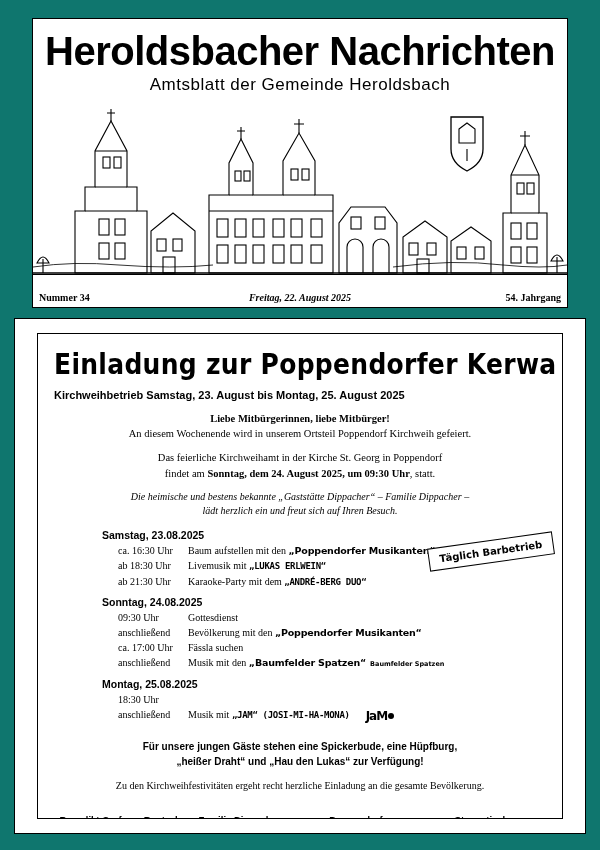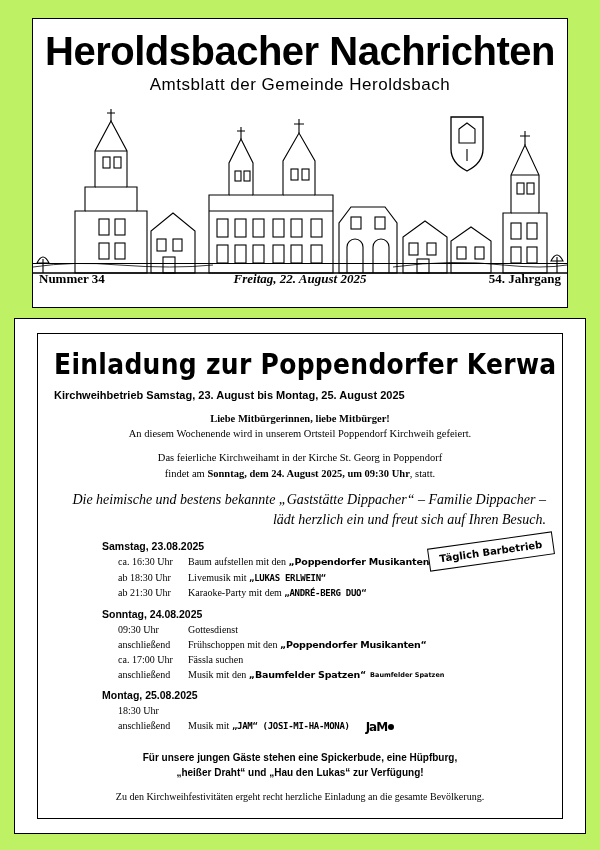--- a/index.html
+++ b/index.html
@@ -12,21 +12,21 @@
     height: 850px;
     font-family: "Liberation Serif", serif;
     color: #000;
     position: relative;
     overflow: hidden;
   }
   .page {
     width: 600px;
     height: 850px;
     position: relative;
-    background: #bef264;
+    background: #0f766e;
   }
 
   
   .masthead {
     position: absolute;
     left: 32px;
     top: 18px;
     width: 536px;
     height: 290px;
     border: 1.5px solid #000;
@@ -55,30 +55,30 @@
   .skyline {
     position: absolute;
     left: 0;
     top: 72px;
     width: 534px;
     height: 190px;
   }
   .masthead-footer {
     position: absolute;
     left: 0;
-    bottom: 16px;
+    bottom: 0;
     width: 100%;
     border-top: 1.2px solid #000;
     box-sizing: border-box;
     display: flex;
     justify-content: space-between;
     align-items: center;
-    padding: 7px 6px 4px 6px;
-    font-family: "Liberation Serif", serif;
-    font-size: 13px;
+    padding: 17px 6px 4px 6px;
+    font-family: "Liberation Serif", serif;
+    font-size: 10px;
     font-weight: bold;
   }
   .masthead-footer .mf-center {
     flex: 1;
     text-align: center;
     font-style: italic;
   }
   .masthead-footer .mf-left { width: 120px; text-align: left; }
   .masthead-footer .mf-right { width: 120px; text-align: right; }
 
@@ -130,24 +130,24 @@
   .greet .b { font-weight: bold; }
   .para {
     text-align: center;
     font-family: "Liberation Serif", serif;
     font-size: 10.5px;
     line-height: 1.45;
     margin-bottom: 9px;
   }
   .para b { font-weight: bold; }
   .italic-note {
-    text-align: right;
+    text-align: center;
     font-family: "Liberation Serif", serif;
     font-style: italic;
-    font-size: 14px;
+    font-size: 10px;
     line-height: 1.45;
     margin-bottom: 10px;
   }
 
   
   .sched {
     margin: 0 0 0 48px;
     position: relative;
   }
   .day-head {
@@ -385,21 +385,21 @@
           <div class="ev-desc"><span>Karaoke-Party mit dem </span><span class="hand2">„ANDRÉ-BERG DUO“</span></div>
         </div>
 
         <div class="day-head">Sonntag, 24.08.2025</div>
         <div class="ev-row">
           <div class="ev-time">09:30 Uhr</div>
           <div class="ev-desc">Gottesdienst</div>
         </div>
         <div class="ev-row">
           <div class="ev-time">anschließend</div>
-          <div class="ev-desc"><span>Frühschoppen mit den </span><span class="hand">„Poppendorfer Musikanten“</span></div>
+          <div class="ev-desc"><span>Bevölkerung mit den </span><span class="hand">„Poppendorfer Musikanten“</span></div>
         </div>
         <div class="ev-row">
           <div class="ev-time">ca. 17:00 Uhr</div>
           <div class="ev-desc">Fässla suchen</div>
         </div>
         <div class="ev-row">
           <div class="ev-time">anschließend</div>
           <div class="ev-desc"><span>Musik mit den </span><span class="hand">„Baumfelder Spatzen“</span><span class="logo-chip"><span>Baumfelder Spatzen</span></span></div>
         </div>
 

